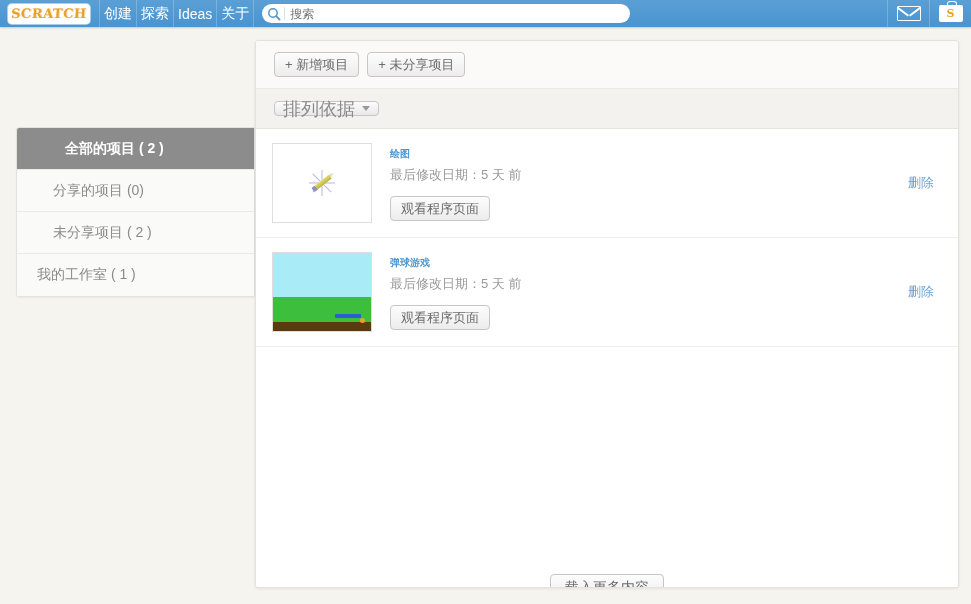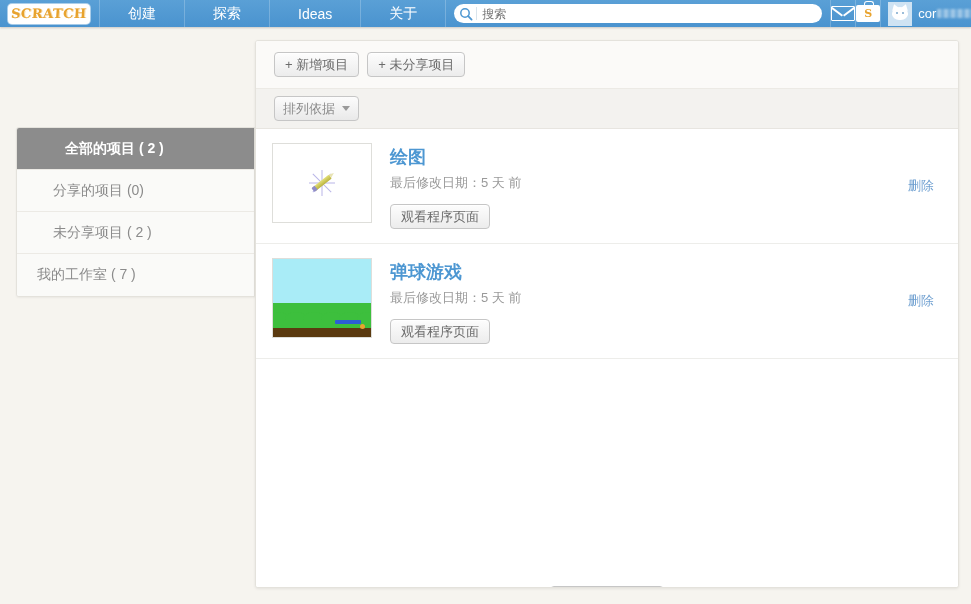--- a/index.html
+++ b/index.html
@@ -39,21 +39,21 @@
     font-family: "DejaVu Serif", serif;
     font-weight: bold;
     font-size: 13px;
     letter-spacing: .5px;
     color: #e8a32e;
     text-shadow: 0 1px 0 #fff, 1px 0 0 #f5d9a8;
     transform: skewX(-4deg);
   }
   .nav-item {
     display: flex; align-items: center;
-    padding: 0 28px;
+    padding: 0 4px;
     color: #ffffff;
     font-size: 14px;
     text-decoration: none;
     border-left: 1px solid rgba(255,255,255,.22);
     white-space: nowrap;
   }
 
   .search-wrap {
     display: flex; align-items: center;
     border-left: 1px solid rgba(255,255,255,.22);
@@ -257,27 +257,27 @@
   .btn + .btn { margin-left: 8px; }
 
   .toolbar {
     height: 40px;
     display: flex; align-items: center;
     padding: 0 18px;
     background: #f3f2ef;
     border-bottom: 1px solid #e7e5e0;
   }
   .sort-btn {
-    height: 25px; padding: 0 8px;
+    height: 15px; padding: 0 8px;
     display: inline-flex; align-items: center; gap: 7px;
     background: linear-gradient(#fcfcfc, #e9e9e9);
     border: 1px solid #c6c6c6;
     border-radius: 4px;
     color: #8a8a8a;
-    font-size: 13px;
+    font-size: 18px;
     cursor: pointer;
   }
   .sort-caret {
     width: 0; height: 0;
     border-left: 4px solid transparent;
     border-right: 4px solid transparent;
     border-top: 5px solid #9a9a9a;
   }
 
   
@@ -355,21 +355,21 @@
   }
 
   .row-info {
     flex: 1 1 auto;
     padding-left: 18px;
     padding-top: 2px;
   }
   .proj-title {
     display: inline-block;
     color: #4d97d2;
-    font-size: 18px;
+    font-size: 10px;
     font-weight: bold;
     text-decoration: none;
     margin-bottom: 5px;
     cursor: pointer;
   }
   .proj-meta {
     color: #9a9a9a;
     font-size: 13px;
     margin-bottom: 12px;
   }
@@ -438,48 +438,34 @@
   <div class="nav-icon-cell">
     <span class="envelope"></span>
   </div>
 
   <div class="nav-icon-cell">
     <span class="mystuff-bag">
       <span class="bag-s">S</span>
     </span>
   </div>
 
-  <div class="user-cell">
-    <span class="avatar">
-      <span class="cat-ear l"></span>
-      <span class="cat-ear r"></span>
-      <span class="cat-head"></span>
-      <span class="cat-eye l"></span>
-      <span class="cat-eye r"></span>
-    </span>
-    <span class="username">
-      <span>cor</span>
-      <span class="user-redacted"></span>
-    </span>
-    <span class="caret-down"></span>
-  </div>
 </div>
 
 <div class="sidebar">
   <div class="side-item active">
     <span>全部的项目 ( 2 )</span>
   </div>
   <div class="side-item indent">
     <span>分享的项目 (0)</span>
   </div>
   <div class="side-item indent">
     <span>未分享项目 ( 2 )</span>
   </div>
   <div class="side-item">
-    <span>我的工作室 ( 7 )</span>
+    <span>我的工作室 ( 1 )</span>
   </div>
 </div>
 
 <div class="panel">
 
   <div class="panel-header">
     <div class="btn">+ 新增项目</div>
     <div class="btn">+ 未分享项目</div>
   </div>
 

